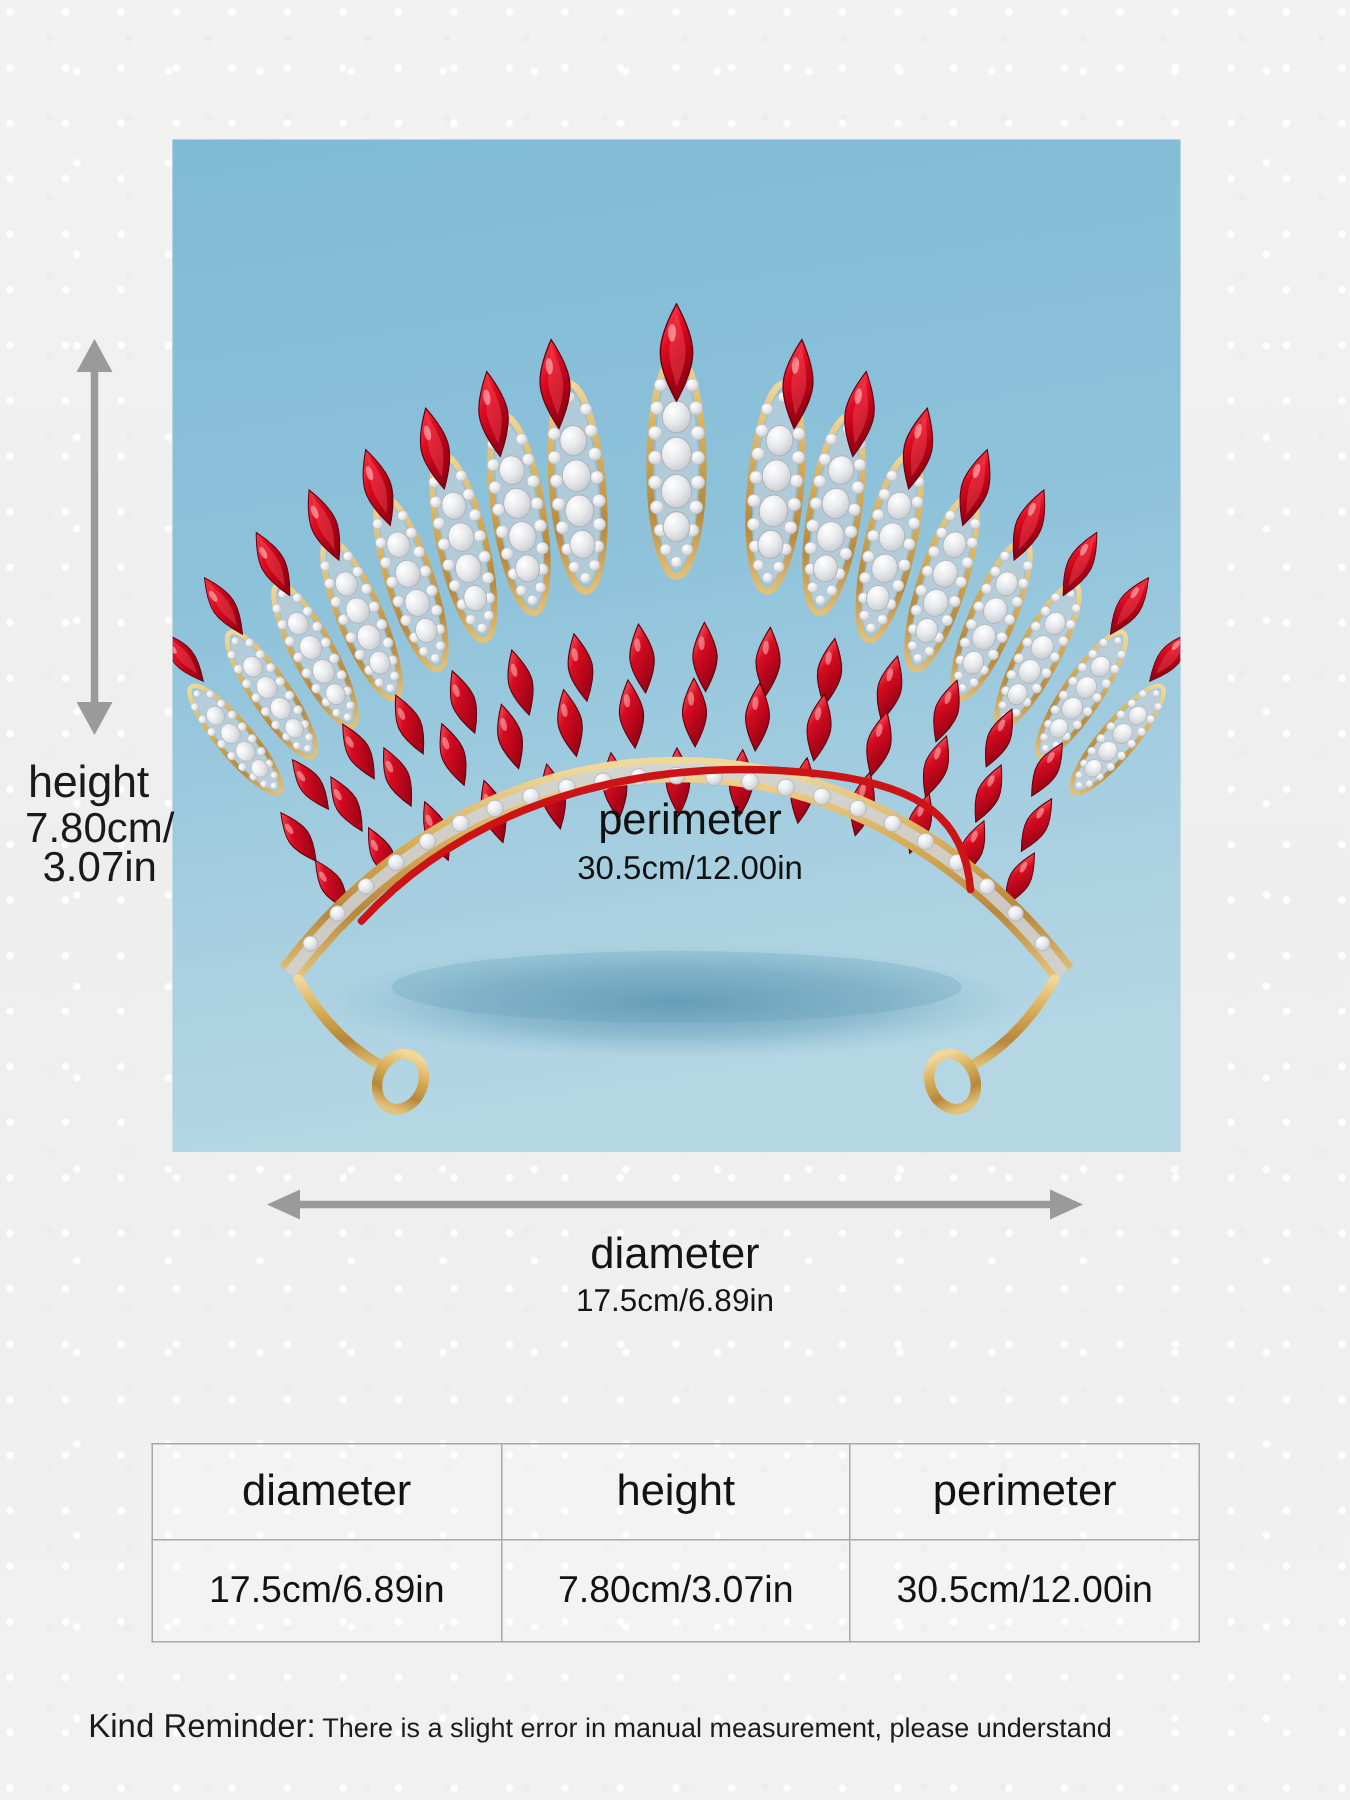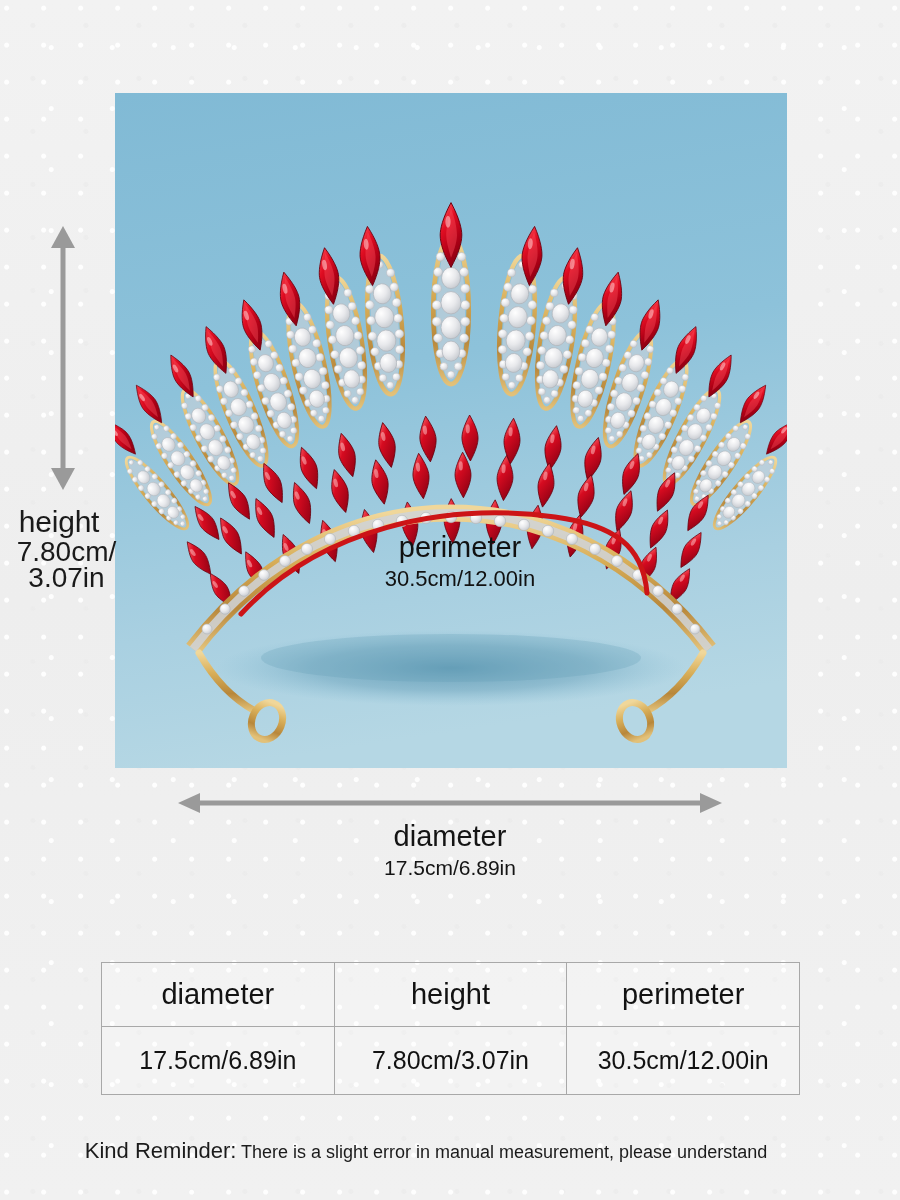--- a/index.html
+++ b/index.html
@@ -69,21 +69,21 @@
     vertical-align:middle;
     color:#121212;
     background:rgba(255,255,255,.20);
   }
   #spec-table tr.head td { height:64px; font-size:29px; }
   #spec-table tr.vals td { height:68px; font-size:25px; }
 
   
   #reminder {
     position:absolute; left:0; top:1138px; width:800px;
-    text-align:center; color:#1b1b1b; white-space:nowrap;margin-left:26px;
+    text-align:center; color:#1b1b1b; white-space:nowrap;
   }
   #reminder .lead { font-size:22px; }
   #reminder .body { font-size:18px; }
 </style>
 </head>
 <body>
 
 <div id="page">
 
   <div id="photo">

